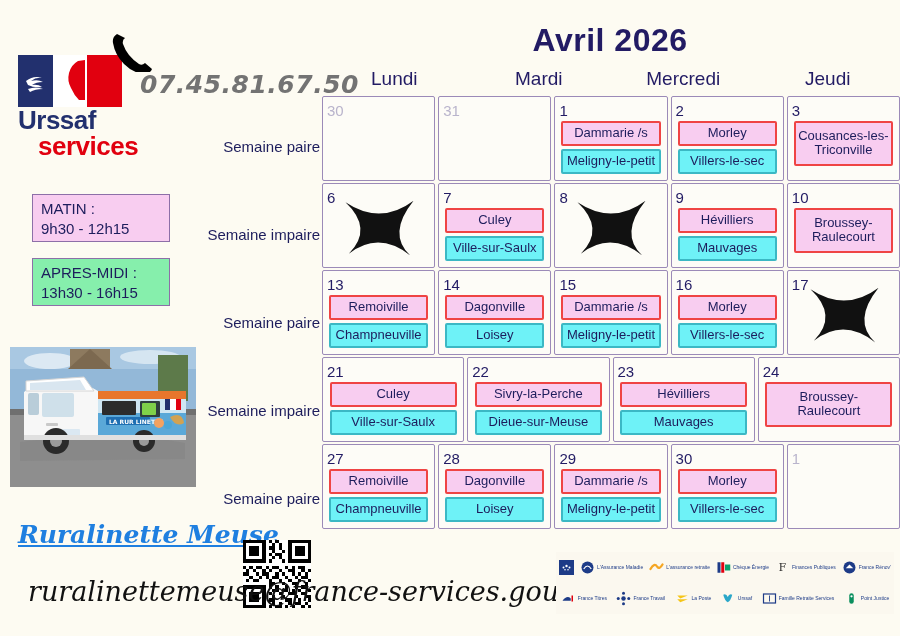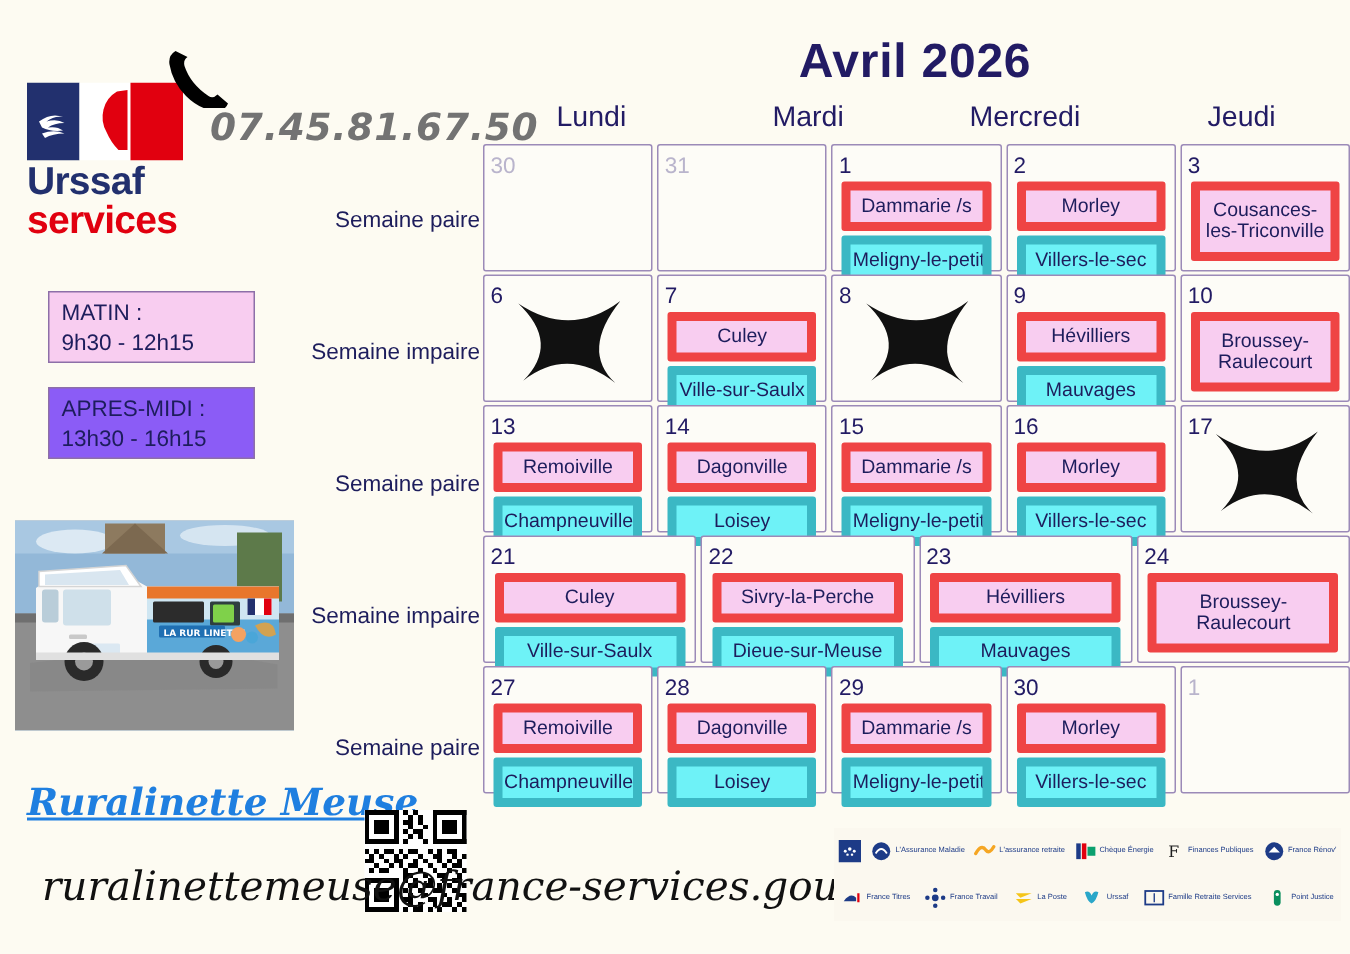--- a/index.html
+++ b/index.html
@@ -12,38 +12,38 @@
     position:relative;
     color:#1d1d5c;
   }
   .page{position:relative;width:900px;height:636px;}
 
   
   .logo-block{position:absolute;left:18px;top:55px;width:104px;}
   .fs-flag{width:104px;height:52px;display:block;}
   .fs-word{font-family:"Liberation Sans",sans-serif;font-weight:bold;line-height:1.0;}
   .fs-france{font-size:26px;color:#22306e;letter-spacing:-.5px;}
-  .fs-services{font-size:26px;color:#e1000f;letter-spacing:-.5px;}
+  .fs-services{font-size:26px;color:#e1000f;letter-spacing:-.5px;margin-left:20px;}
 
   .phone-icon{position:absolute;left:108px;top:28px;width:44px;height:44px;}
   .phone-number{
     position:absolute;left:140px;top:70px;
     font-family:"DejaVu Sans",sans-serif;
     font-style:italic;font-weight:bold;font-size:25px;
     color:#737373;letter-spacing:.5px;white-space:nowrap;
   }
 
   .hours-box{
     position:absolute;left:32px;width:138px;height:48px;
     border:1px solid #8d6fa8;border-radius:0;
     padding:4px 8px;box-sizing:border-box;
     font-size:15px;line-height:1.35;color:#1d1d5c;
   }
   .hours-matin{top:194px;background:#f8cdf0;}
-  .hours-aprem{top:258px;background:#8b5cf6;}
+  .hours-aprem{top:258px;background:#86efac;}
 
   .van-photo{
     position:absolute;left:10px;top:347px;width:186px;height:140px;
     border:0;overflow:hidden;background:#8fa9bd;
   }
   .van-photo svg{display:block;width:186px;height:140px;}
 
   .ruralinette-link{
     position:absolute;left:18px;top:520px;
     font-family:"DejaVu Serif",serif;
@@ -89,21 +89,21 @@
   .cal-cell:last-child{margin-right:0;}
   .daynum{
     font-size:15px;color:#221b64;line-height:1;
     font-family:"Liberation Sans",sans-serif;
   }
   .cal-cell.other .daynum{color:#b9b4cc;}
   .badges{margin-top:3px;}
   .badge{
     display:block;margin:0 auto 3px auto;
     width:96%;box-sizing:border-box;
-    border:6px solid #ef4444;border-radius:2px;
+    border:2px solid #ef4444;border-radius:2px;
     text-align:center;font-size:13px;line-height:1.15;
     color:#1d1d5c;padding:3px 1px;
     white-space:nowrap;overflow:hidden;
   }
   .badge.two-line{white-space:normal;padding:1px 1px;line-height:1.1;}
   .badge.am{background:#f8cdf0;}
   .badge.pm{background:#6ef2f7;border-color:#3bb8c4;}
   .xmark{position:absolute;left:8%;top:12%;width:84%;height:80%;}
   .xmark svg{width:100%;height:100%;display:block;}
 

